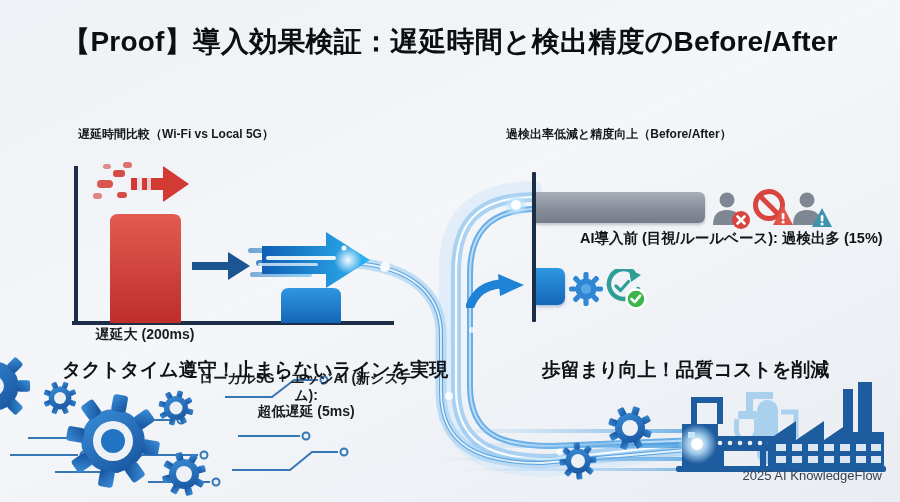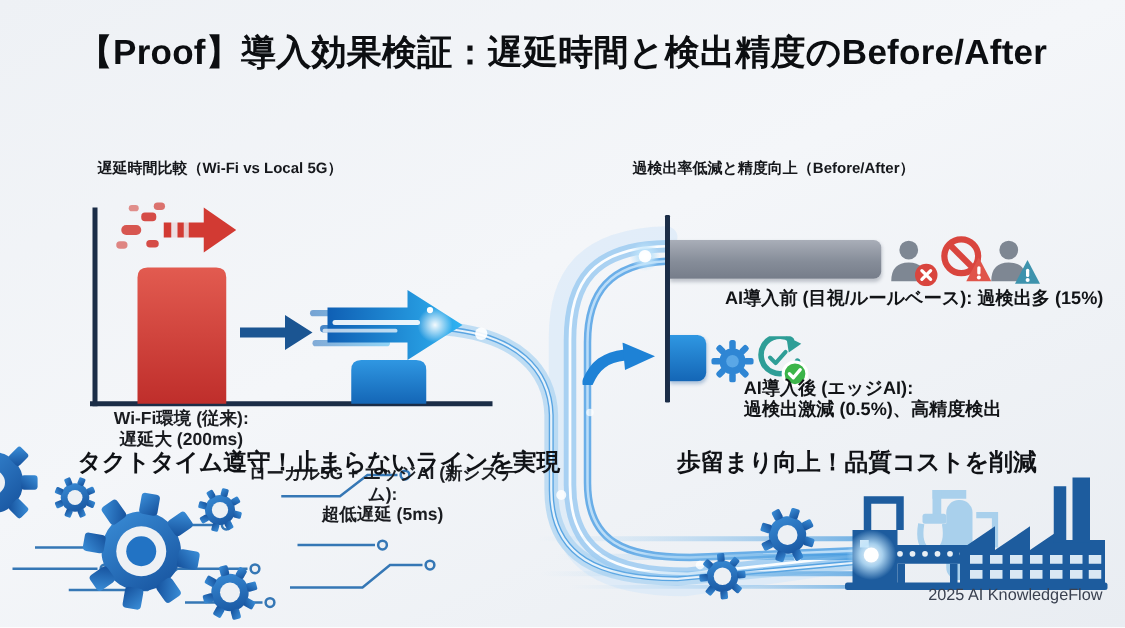--- a/index.html
+++ b/index.html
@@ -251,21 +251,20 @@
       <rect x="18" y="26" width="70" height="4" rx="2" fill="#ffffff" opacity="0.9"></rect>
       <rect x="10" y="33" width="60" height="3" rx="1.5" fill="#ffffff" opacity="0.7"></rect>
       <circle cx="100" cy="30" r="14" fill="url(#gGlow2)"></circle>
       <circle cx="96" cy="18" r="2.5" fill="#ffffff"></circle>
     </g>
 
     <path d="M215 167 V140 Q215 132 223 132 H267 Q275 132 275 140 V167 Z" fill="url(#gBlueBar)"></path>
   </svg>
 
   <div class="fg chart-label lat-label-1">
-    <div>Wi-Fi環境 (従来):</div>
     <div>遅延大 (200ms)</div>
   </div>
   <div class="fg chart-label lat-label-2">
     <div>ローカル5G + エッジAI (新システム):</div>
     <div>超低遅延 (5ms)</div>
   </div>
   <div class="fg message lat-message">タクトタイム遵守！止まらないラインを実現</div>
 
   <div class="fg panel-heading acc-heading">過検出率低減と精度向上（Before/After）</div>
 
@@ -315,20 +314,16 @@
     <circle r="5" fill="#5aa7e6"></circle>
   </svg>
   <svg class="icon" style="left:605px;top:269px;" width="42" height="41" viewBox="0 0 42 41" aria-hidden="true">
     <path d="M28 3 A15 15 0 1 0 33 20" fill="none" stroke="#2e9e97" stroke-width="4.5" stroke-linecap="round"></path>
     <polygon points="24,0 36,6 26,13" fill="#2e9e97"></polygon>
     <path d="M11 17 l4.5 4.5 l8 -9" fill="none" stroke="#2e9e97" stroke-width="3.2" stroke-linecap="round" stroke-linejoin="round"></path>
     <circle cx="31" cy="30" r="9.5" fill="#3cb54a" stroke="#ffffff" stroke-width="2.4"></circle>
     <path d="M26.5 30 l3.2 3.2 l5.5 -6.5" fill="none" stroke="#ffffff" stroke-width="2.6" stroke-linecap="round" stroke-linejoin="round"></path>
   </svg>
 
-  <div class="fg acc-after-label">
-    <div>AI導入後 (エッジAI):</div>
-    <div>過検出激減 (0.5%)、高精度検出</div>
-  </div>
   <div class="fg message acc-message">歩留まり向上！品質コストを削減</div>
 
   <div class="fg footer">2025 AI KnowledgeFlow</div>
 </div>
 
 </body></html>

